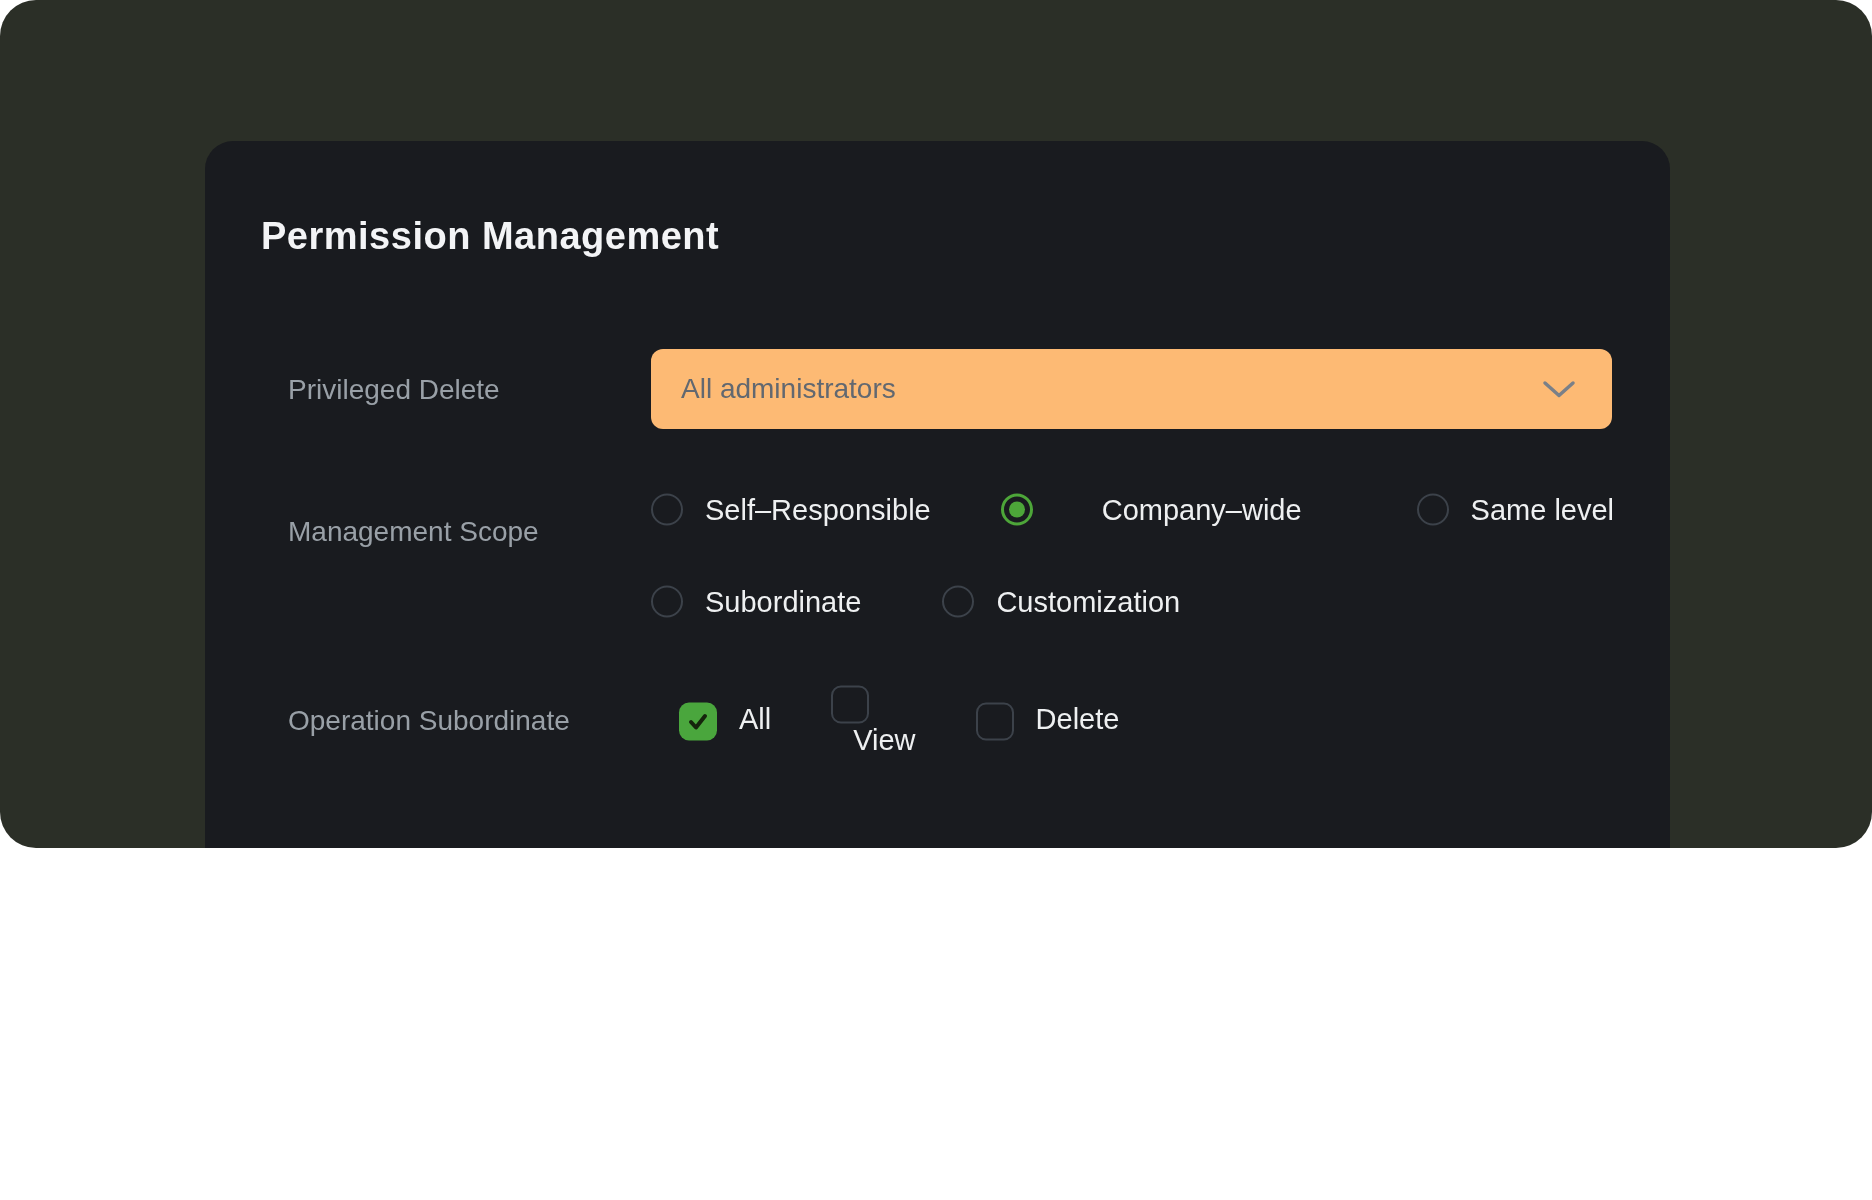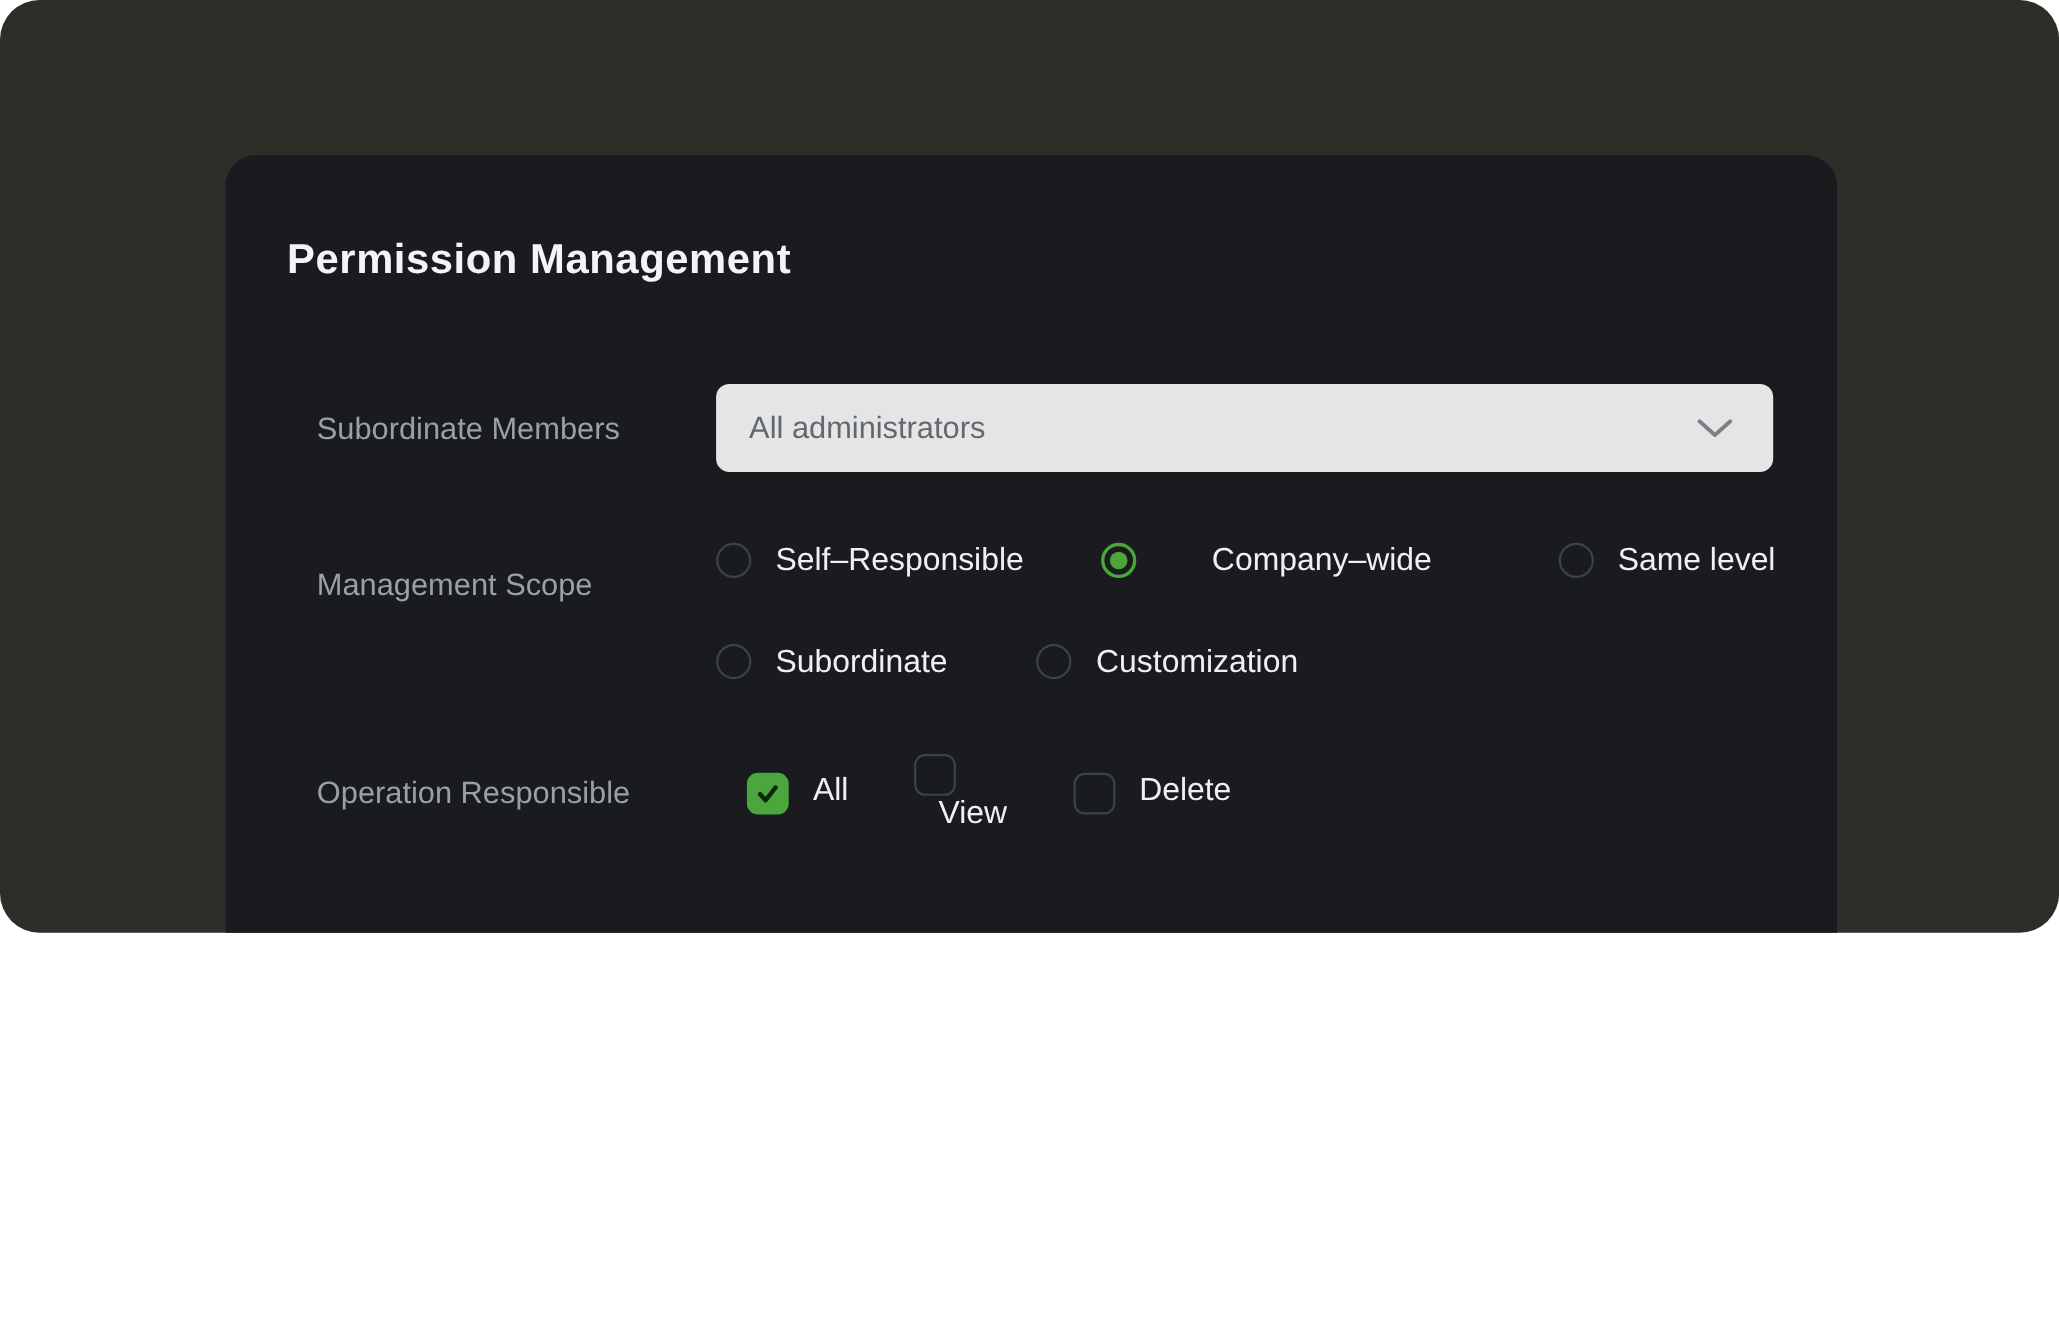--- a/index.html
+++ b/index.html
@@ -37,21 +37,21 @@
     transform:translateY(-50%);
     font-size:28px;
     color:#99a0a7;
     white-space:nowrap;
   }
   
   .select {
     position:absolute;
     left:446px; top:208px;
     width:961px; height:80px;
-    background:#e5e5e5;
+    background:#fdba74;
     border-radius:12px;
     display:flex; align-items:center;
     padding:0 36px 0 30px;
     cursor:pointer;
   }
   .select .placeholder {
     font-size:28px;
     color:#626870;
     flex:1;
     white-space:nowrap;
@@ -118,21 +118,21 @@
 </style>
 </head>
 <body>
 
 <div class="page">
 
   <div class="card">
 
     <div class="card-title">Permission Management</div>
 
-    <div class="field-label" style="top:249px;">Subordinate Members</div>
+    <div class="field-label" style="top:249px;">Privileged Delete</div>
 
     <div class="select">
       <span class="placeholder">All administrators</span>
       <span class="chev">
         <svg width="34" height="19" viewBox="0 0 34 19">
           <polyline points="3,3 17,15.5 31,3" fill="none" stroke="#7a8088" stroke-width="3.5" stroke-linecap="round" stroke-linejoin="round"></polyline>
         </svg>
       </span>
     </div>
 
@@ -157,21 +157,21 @@
       <div class="opt" style="margin-right:81px;">
         <span class="radio"></span>
         <span class="opt-label">Subordinate</span>
       </div>
       <div class="opt">
         <span class="radio"></span>
         <span class="opt-label">Customization</span>
       </div>
     </div>
 
-    <div class="field-label" style="top:580px;">Operation Responsible</div>
+    <div class="field-label" style="top:580px;">Operation Subordinate</div>
 
     <div class="option-row" style="left:446px; top:580px;padding-left:28px;">
       <div class="opt" style="margin-right:60px;">
         <span class="checkbox checked">
           <svg width="26" height="26" viewBox="0 0 26 26">
             <polyline points="6,13.5 11,19 20,7.5" fill="none" stroke="#15240c" stroke-width="4" stroke-linecap="round" stroke-linejoin="round"></polyline>
           </svg>
         </span>
         <span class="opt-label">All</span>
       </div>

